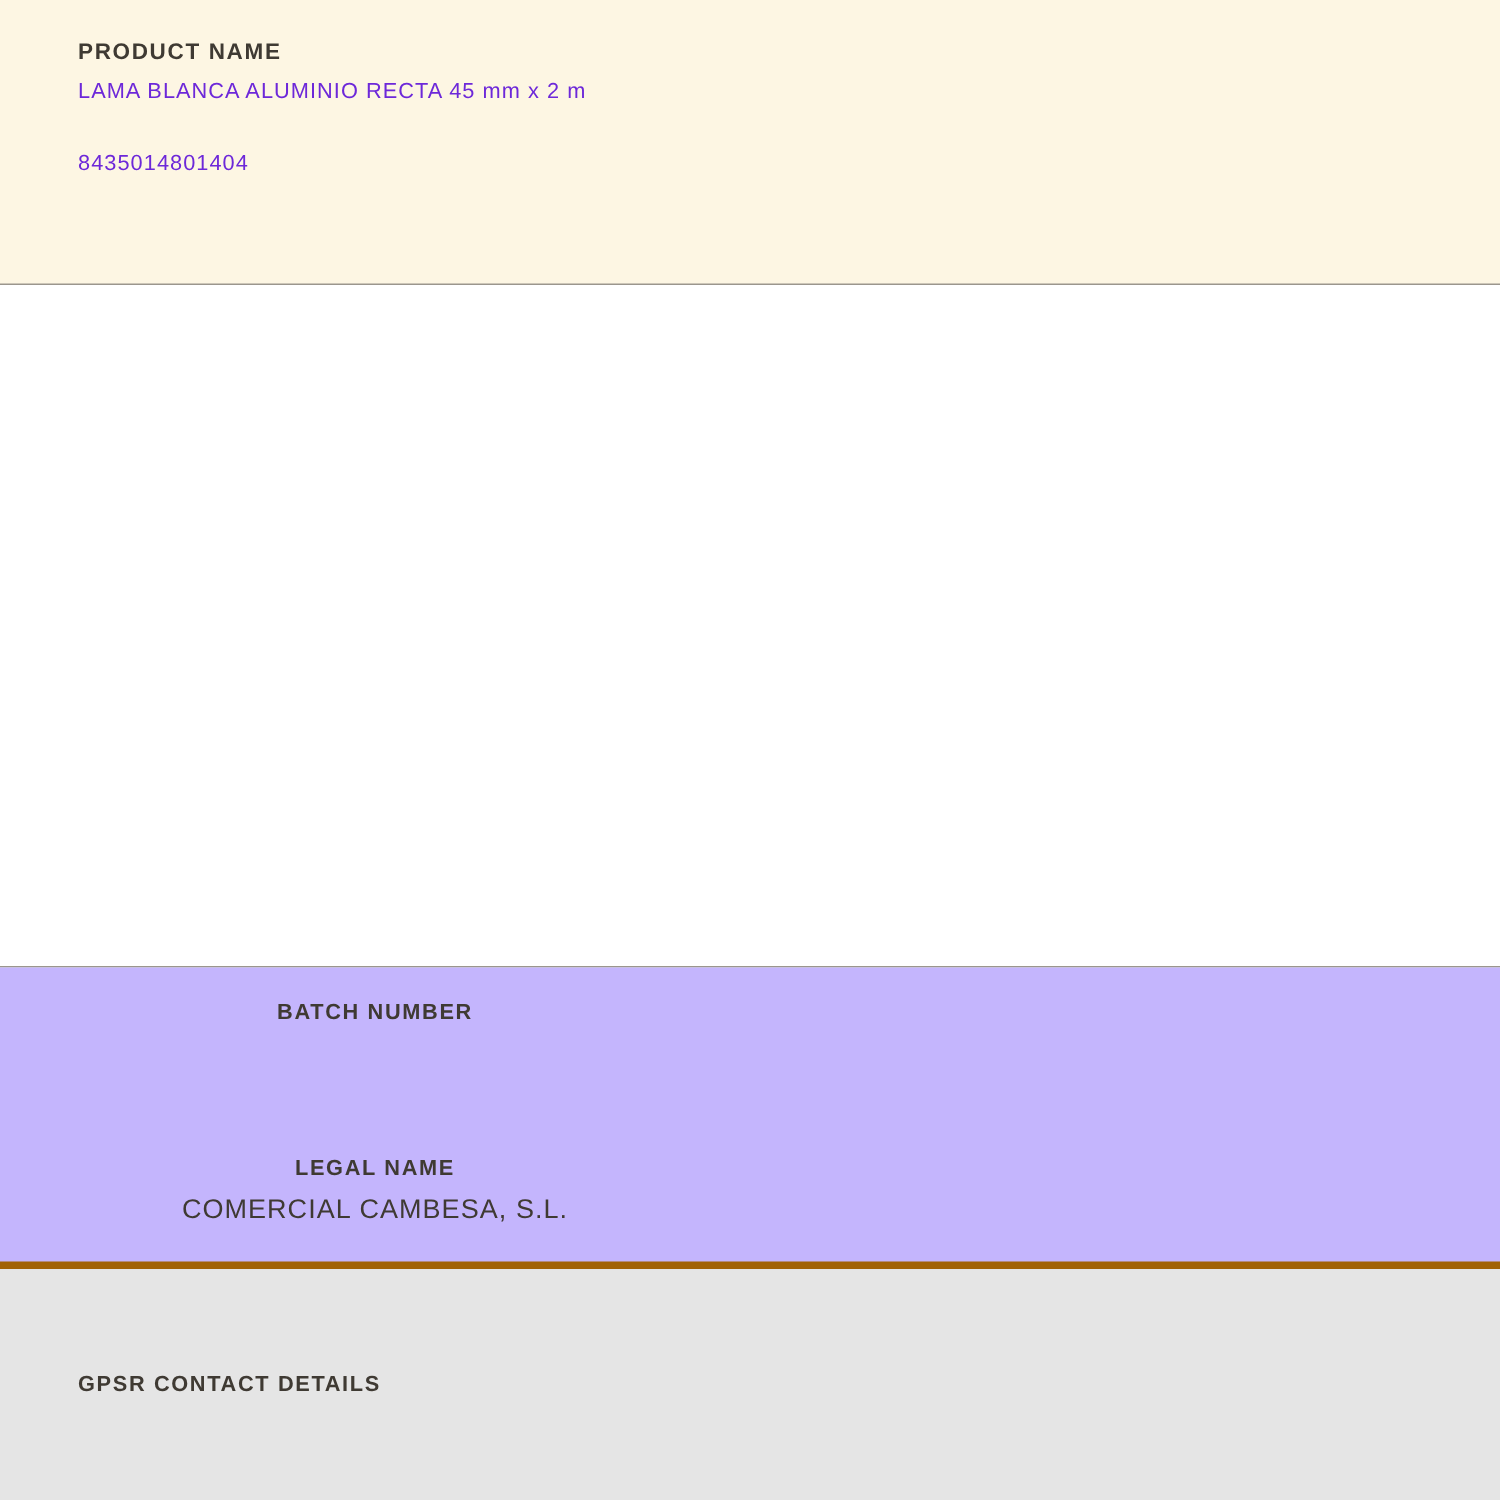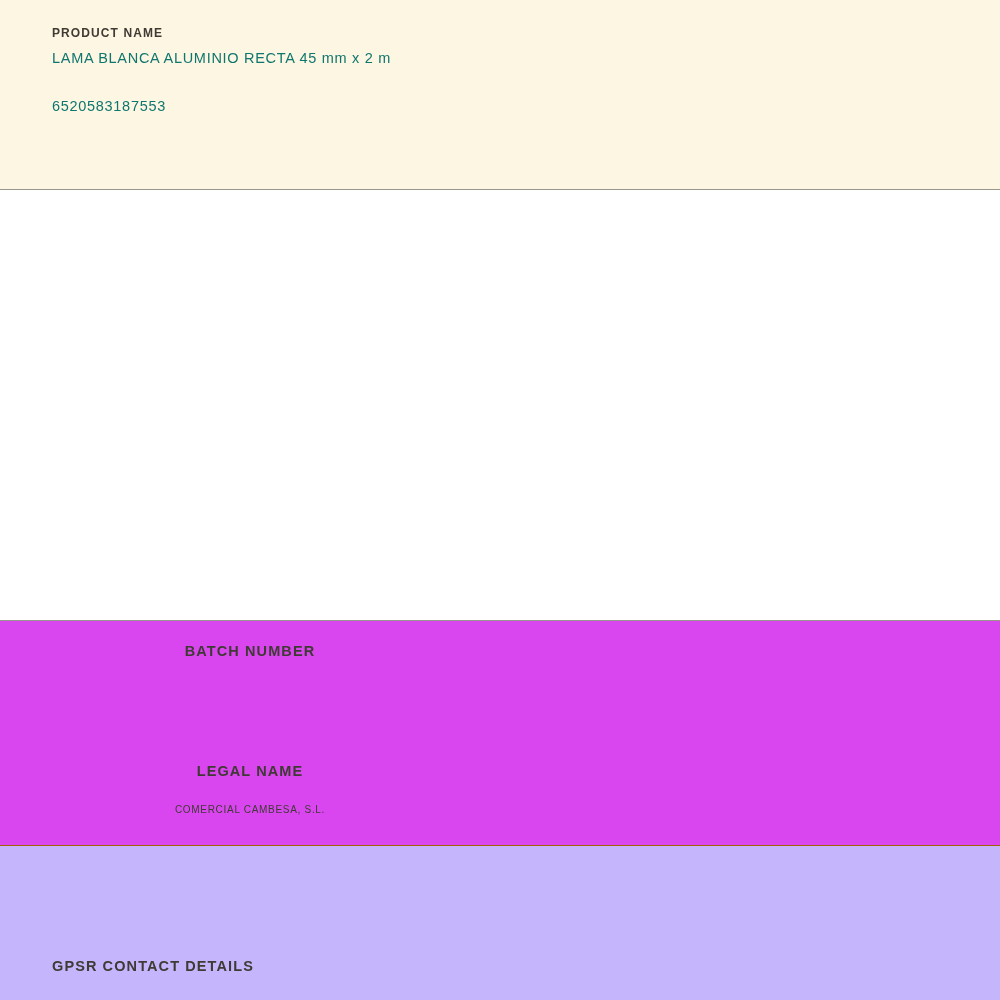--- a/index.html
+++ b/index.html
@@ -24,49 +24,49 @@
 
   
   .top-block {
     background: #fdf6e3;
     padding: 26px 52px 22px 52px;
     box-sizing: border-box;
     border-bottom: 1px solid #9b968d;
     height: 190px;
   }
   .field-label {
-    font-size: 12px;
+    font-size: 15px;
     font-weight: 700;
     letter-spacing: 1.1px;
     color: #3f3a33;
     margin: 0 0 10px 0;
     text-transform: uppercase;
   }
   .field-value {
     font-size: 14.5px;
     font-weight: 400;
     letter-spacing: 0.7px;
-    color: #0f766e;
+    color: #6d28d9;
     margin: 0;
   }
   .field-group + .field-group {
     margin-top: 32px;
   }
 
   
   .middle-blank {
     background: #ffffff;
     flex: 1 1 auto;
     border-bottom: 1px solid #9b968d;
   }
 
   
   .detail-block {
-    background: #d946ef;
-    border-bottom: 1px solid #a16207;
+    background: #c4b5fd;
+    border-bottom: 5px solid #a16207;
     padding: 22px 0 24px 0;
     box-sizing: border-box;
   }
   .detail-row {
     display: flex;
     width: 100%;
   }
   .detail-cell {
     width: 50%;
     text-align: center;
@@ -74,39 +74,39 @@
     padding: 0 20px;
   }
   .detail-cell .c-label {
     font-size: 14.5px;
     font-weight: 700;
     letter-spacing: 1.1px;
     color: #3f3a33;
     text-transform: uppercase;
   }
   .detail-cell .c-value {
-    font-size: 10px;
+    font-size: 18px;
     font-weight: 400;
     letter-spacing: 0.7px;
     color: #3f3a33;
-    margin-top: 25px;
+    margin-top: 9px;
     min-height: 17px;
   }
   .detail-row.second {
     margin-top: 62px;
   }
 
   
   .footer-block {
-    background: #c4b5fd;
+    background: #e5e5e5;
     padding: 24px 52px 26px 52px;
     box-sizing: border-box;
     display: flex;
     justify-content: space-between;
-    align-items: flex-end;
+    align-items: center;
     height: 154px;
   }
   .gpsr-title {
     font-size: 14.5px;
     font-weight: 700;
     letter-spacing: 1.1px;
     color: #3f3a33;
     text-transform: uppercase;
     white-space: nowrap;
     padding-top: 2px;
@@ -126,21 +126,21 @@
 <body>
 
 <div class="sheet">
 
   <div class="top-block">
     <div class="field-group">
       <div class="field-label">PRODUCT NAME</div>
       <div class="field-value">LAMA BLANCA ALUMINIO RECTA 45 mm x 2 m</div>
     </div>
     <div class="field-group">
-      <div class="field-value">6520583187553</div>
+      <div class="field-value">8435014801404</div>
     </div>
   </div>
 
   <div class="middle-blank"></div>
 
   <div class="detail-block">
     <div class="detail-row first">
       <div class="detail-cell">
         <div class="c-label">BATCH NUMBER</div>
         <div class="c-value"></div>

